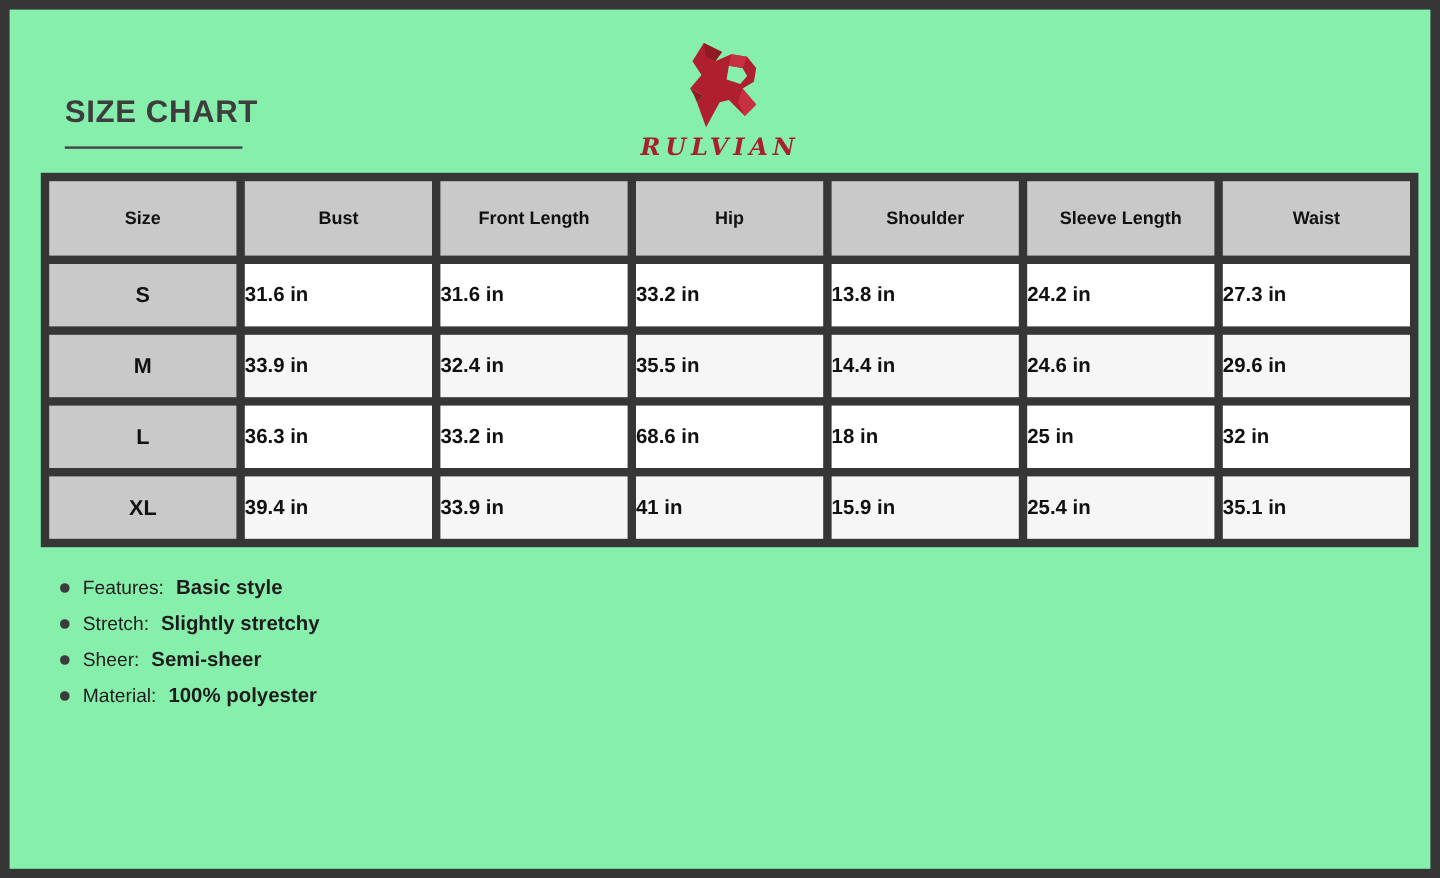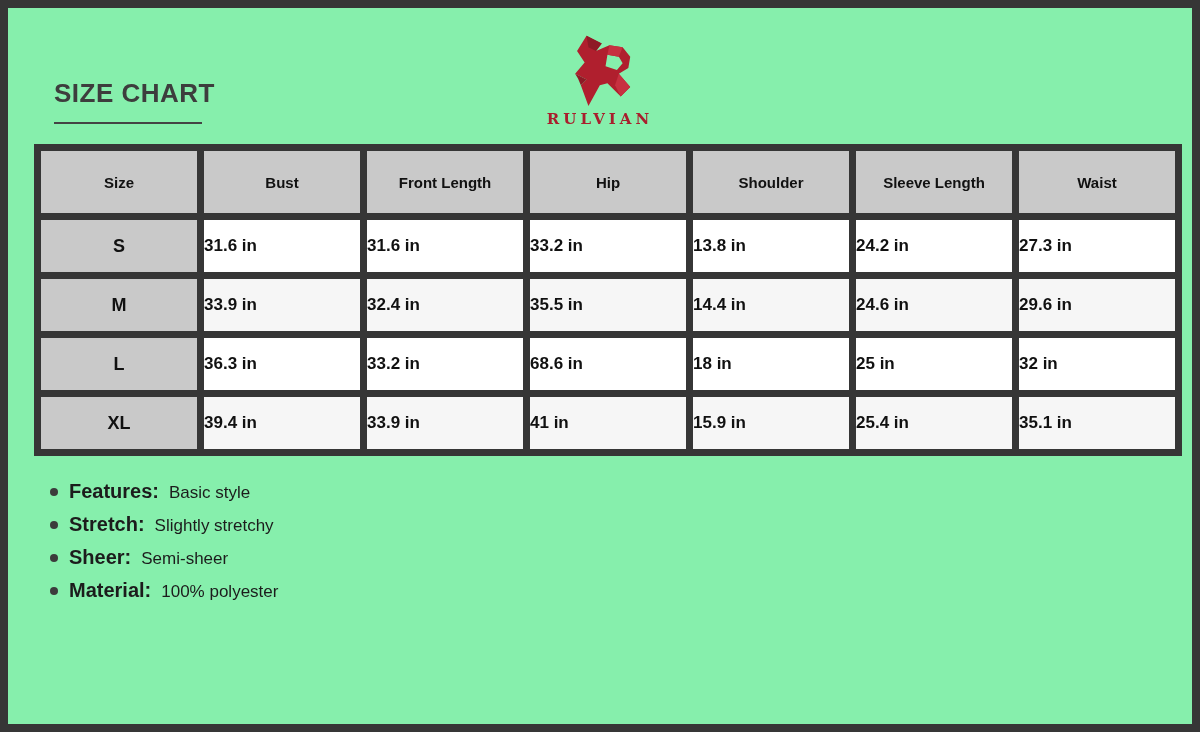--- a/index.html
+++ b/index.html
@@ -30,23 +30,24 @@
   .brand-block {
     position:absolute; left:50%; top:24px;
     transform:translateX(-50%);
     text-align:center;
   }
   .brand-mark { display:block; margin:0 auto; }
   .brand-name {
     margin-top:2px;
     font-family:"DejaVu Serif", serif;
     font-weight:bold;
-    font-size:15px;
+    font-size:20px;
     letter-spacing:4px;
     color:#A81F2D;
+    font-style:italic;
   }
 
   
   .size-table-wrap {
     position:absolute; left:26px; top:136px; width:1148px;
   }
   table.size-table {
     width:100%;
     border-collapse:separate;
     border-spacing:7px;
@@ -85,25 +86,25 @@
     white-space:nowrap;
   }
   .bullet-dot {
     flex:0 0 auto;
     width:8px; height:8px; border-radius:50%;
     background:#3c3c3c;
     margin-right:11px;
     align-self:center;
   }
   .detail-label {
-    font-size:20px; font-weight:bold; color:#1c1c1c;
+    font-size:16px; font-weight:normal; color:#1c1c1c;
     margin-right:10px;
   }
   .detail-value {
-    font-size:17px; font-weight:normal; color:#1c1c1c;
+    font-size:17px; font-weight:bold; color:#1c1c1c;
   }
 </style>
 </head>
 <body>
 
 <div class="page">
 
   <div class="title-block">
     <h1 class="page-title">SIZE CHART</h1>
     <div class="title-underline"></div>

